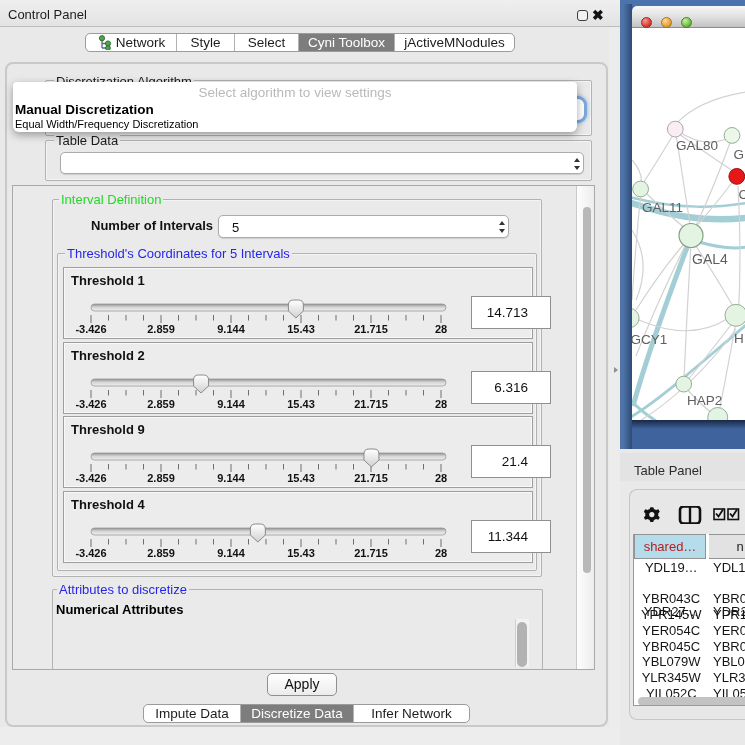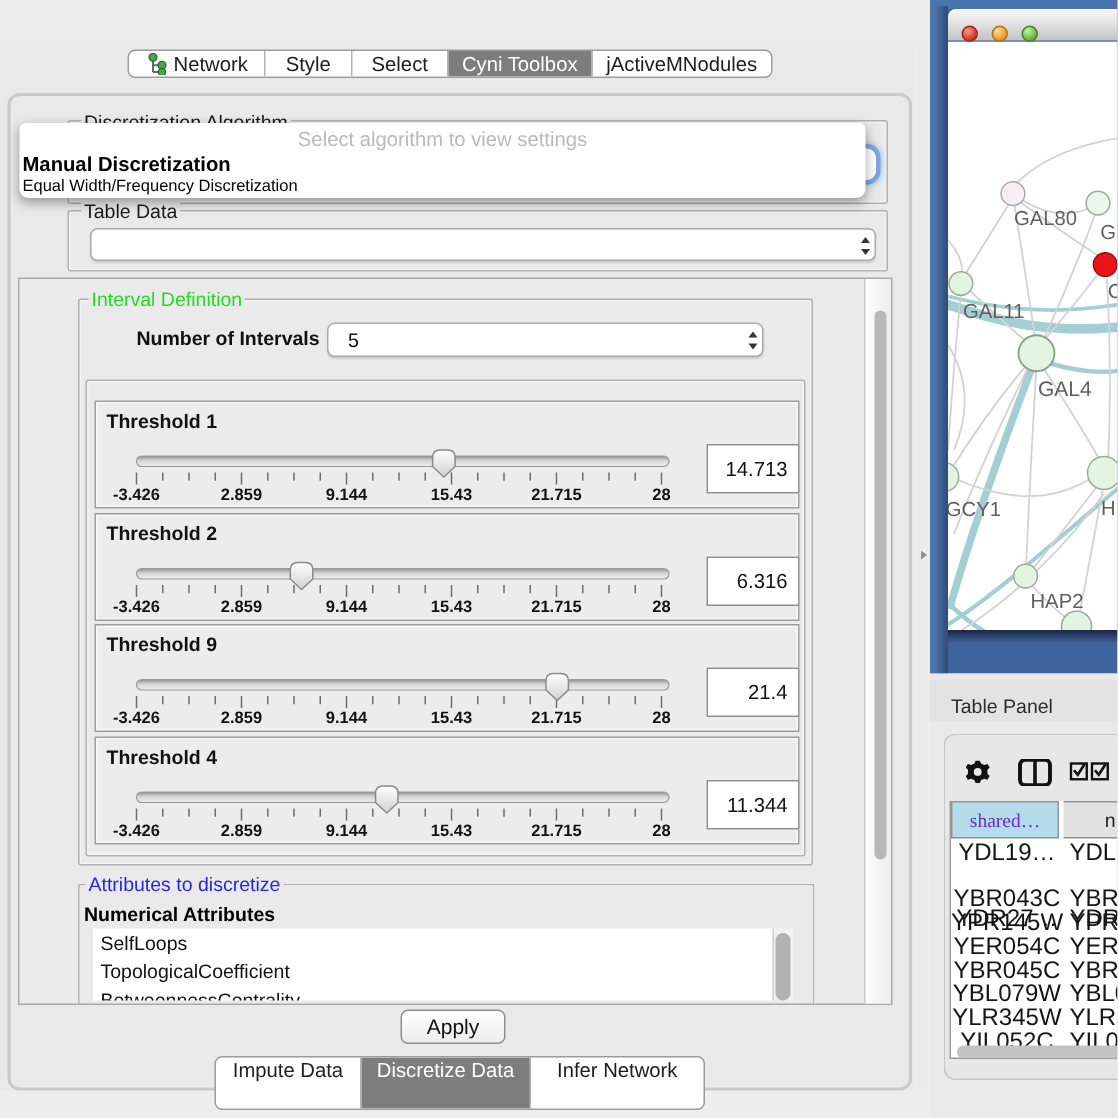--- a/index.html
+++ b/index.html
@@ -22,21 +22,21 @@
 
 
 .seg { position:absolute; display:flex; border:1px solid #9b9b9b; border-radius:5px;
   background:#ffffff; overflow:hidden; }
 .seg .sg { font-size:13.5px; color:#1c1c1c; text-align:center; line-height:22px;
   border-right:1px solid #b3b3b3; white-space:nowrap; }
 .seg .sg:last-child { border-right:none; }
 .seg .on { background:#7d7d7d; color:#ffffff; }
 #toptabs { left:85px; top:33px; height:19px; }
 #toptabs .sg { line-height:17px; }
-#bottabs { left:143px; top:704px; height:36px; }
+#bottabs { left:143px; top:704px; height:19px; }
 #bottabs .sg { line-height:17px; }
 
 
 #content { left:5px; top:62px; width:603px; height:665px; border:2px solid #c9c9c9;
   border-radius:8px; background:#e9e9e9; }
 
 .group { position:absolute; border:1px solid #b2b2b2; border-radius:2px;
   box-shadow:inset 0 0 0 1px #f4f4f4; }
 .glabel { position:absolute; font-size:13px; background:#e9e9e9; padding:0 2px; white-space:nowrap; }
 
@@ -53,23 +53,23 @@
 
 #scrollpane { left:12px; top:185px; width:583px; height:485px; border:1px solid #a9a9a9;
   background:#eaeaea; }
 #vsb { left:576px; top:186px; width:18px; height:483px; background:linear-gradient(90deg,#fdfdfd,#ededed); border-left:1px solid #c9c9c9; }
 #vsbthumb { left:583px; top:207px; width:8px; height:366px; background:#b8b8b8; border-radius:5px; }
 
 
 .tpan { position:absolute; left:63px; width:470px; height:72px; border:1px solid #9e9e9e;
   background:#ececec; box-shadow:inset 0 0 0 1px #f8f8f8; }
 .tpan .tl { position:absolute; left:7px; top:5px; font-size:13px; font-weight:bold; color:#111; }
-.vfield { position:absolute; left:407px; top:28px; width:62px; height:33px; background:#ffffff;
+.vfield { position:absolute; left:407px; top:28px; width:80px; height:33px; background:#ffffff;
   border:1px solid #8f8f8f; font-size:13.5px; color:#111; text-align:right;
-  line-height:31px; padding-right:7px; }
+  line-height:31px; padding-right:22px; }
 
 
 #mdi { left:620px; top:0; width:125px; height:449px; background:#3f649d; }
 #mditop { left:620px; top:0; width:125px; height:6px; background:#4a74ad; }
 #mdileft { left:620px; top:4px; width:12px; height:445px;
   background:linear-gradient(90deg,#4e74a9 25%,#2f4b77); }
 #winshadow { left:632px; top:420px; width:113px; height:9px;
   background:linear-gradient(rgba(10,16,36,0.72),rgba(10,16,36,0)); }
 #wtitle { left:632px; top:6px; width:113px; height:22px;
   background:linear-gradient(#f8f8f8 0%,#dedede 55%,#c2c2c2 100%); border-bottom:1px solid #8c8c8c;
@@ -78,35 +78,40 @@
 #wcanvas { left:632px; top:28px; width:113px; height:392px; background:#ffffff; overflow:hidden; }
 
 
 #tpanel { left:620px; top:449px; width:125px; height:296px; background:#e9e9e9; }
 #tpanel .hdr { position:absolute; left:14px; top:14px; font-size:13px; color:#2c2c2c; }
 #tcontainer { left:629px; top:489px; width:116px; height:231px; background:#e7e7e7;
   border:1px solid #c6c6c6; border-radius:8px 0 0 8px; border-right:none; }
 #ttable { left:633px; top:534px; width:112px; height:172px; background:#ffffff;
   border-left:1px solid #9a9a9a; border-bottom:1px solid #9a9a9a; overflow:hidden; }
 .th1 { position:absolute; left:0; top:0; width:72px; height:25px; background:#b5dcea;
-  border:1px solid #939393; font-size:13px; color:#6d28d9; text-align:center; line-height:24px;font-family:Liberation Serif, serif; }
+  border:1px solid #939393; font-size:13px; color:#b91c1c; text-align:center; line-height:24px; }
 .th2 { position:absolute; left:74.5px; top:0; width:38px; height:25px; background:#e2e2e2;
   border-top:1px solid #939393; border-bottom:1px solid #939393; font-size:13px; color:#222;
   line-height:24px; padding-left:28px; }
-.trow { position:absolute; width:112px; height:15.7px; font-size:16px; color:#151515; }
+.trow { position:absolute; width:112px; height:15.7px; font-size:13px; color:#151515; }
 .trow .c1 { position:absolute; left:0; width:74.5px; text-align:center; }
 .trow .c2 { position:absolute; left:79px; white-space:nowrap; }
 #hsb { position:absolute; left:4px; top:163px; width:110px; height:9px; background:#c3c3c3;
   border-radius:5px; }
 </style>
 </head>
 <body>
 <div id="stage">
 
   <div class="abs" id="cpbody"></div>
+  <div class="abs" id="titlebar">
+      <div class="t">Control Panel</div>
+    <div id="floatico"></div>
+      <div id="closeico">✖</div>
+  </div>
   <div class="abs" id="gutter"></div>
   <div class="abs" id="gutarrow"></div>
 
   <div class="seg" id="toptabs">
     <div class="sg" style="width:91px;"><span style="display:inline-block;vertical-align:-3px;margin-right:4px;"><svg width="15" height="15">
             <path d="M5,4 L5,13 M5,8.5 L11,8.5 M5,13 L11,13" stroke="#5a6b7a" stroke-width="1.3" fill="none"></path>
             <circle cx="5" cy="3.2" r="2.6" fill="#4fa34f" stroke="#2e6b2e" stroke-width="0.9"></circle>
             <circle cx="11" cy="8.5" r="2.6" fill="#4fa34f" stroke="#2e6b2e" stroke-width="0.9"></circle>
             <circle cx="11" cy="13" r="2.4" fill="#4fa34f" stroke="#2e6b2e" stroke-width="0.9"></circle>
           </svg></span>Network</div>
@@ -142,20 +147,21 @@
   <div class="abs" style="left:91px; top:218px; font-size:13px; font-weight:bold; color:#111;">Number of Intervals</div>
   <div class="combo" style="left:218px; top:215px; width:291px; height:23px;">
     <div class="cv" style="left:13px;">5</div>
     <div class="stepper" style="left:280px; top:4px;">
         <div class="up"></div>
         <div class="dn"></div>
       </div>
   </div>
 
   <div class="group" style="left:57px; top:253px; width:480px; height:318px;"></div>
+  <div class="glabel" style="left:65px; top:246px; color:#2626e8; background:#eaeaea;">Threshold's Coordinates for 5 Intervals</div>
 
   <div id="thresholds">
       <div class="tpan" style="top:267px;">
         <div class="tl">Threshold 1</div>
         <svg width="468" height="70" viewBox="0 0 468 70" style="position:absolute;left:0;top:0;">
           <rect x="27" y="36" width="355" height="7" rx="3.5" fill="url(#trk1)" stroke="#9a9a9a" stroke-width="0.8"></rect>
           <defs>
             <linearGradient id="trk1" x1="0" y1="0" x2="0" y2="1">
               <stop offset="0" stop-color="#8f8f8f"></stop>
               <stop offset="0.45" stop-color="#d5d5d5"></stop>
@@ -333,25 +339,20 @@
           <text x="307" y="65" font-size="11" font-weight="bold" fill="#111" text-anchor="middle" font-family="Liberation Sans">21.715</text>
           <text x="377" y="65" font-size="11" font-weight="bold" fill="#111" text-anchor="middle" font-family="Liberation Sans">28</text>
         </svg>
         <div class="vfield">11.344</div>
       </div>
     </div>
 
   <div class="group" style="left:52px; top:589px; width:491px; height:81px; border-bottom:none; box-shadow:none;"></div>
   <div class="glabel" style="left:57px; top:582px; color:#2626e8; background:#eaeaea;">Attributes to discretize</div>
   <div class="abs" style="left:56px; top:602px; font-size:13px; font-weight:bold; color:#000000;">Numerical Attributes</div>
-  <div class="abs" style="left:62px; top:619px; width:453px; height:48px; background:#ffffff; overflow:hidden;">
-    <div style="position:absolute; left:5px; top:2px; font-size:13px; color:#111;">SelfLoops</div>
-    <div style="position:absolute; left:5px; top:21px; font-size:13px; color:#111;">TopologicalCoefficient</div>
-    <div style="position:absolute; left:5px; top:40px; font-size:13px; color:#111;">BetweennessCentrality</div>
-  </div>
   <div class="abs" style="left:515px; top:619px; width:14px; height:48px; background:#f2f2f2; border-left:1px solid #d0d0d0;"></div>
   <div class="abs" style="left:517px; top:622px; width:10px; height:45px; background:#b2b2b2; border-radius:5px;"></div>
 
   <div class="abs" style="left:267px; top:673px; width:70px; height:23px; background:linear-gradient(#ffffff,#ececec); border:1px solid #8f8f8f; border-radius:5px; font-size:14px; color:#111; text-align:center; line-height:21px;">Apply</div>
 
   <div class="seg" id="bottabs">
     <div class="sg" style="width:97px;">Impute Data</div>
     <div class="sg on" style="width:113px;">Discretize Data</div>
     <div class="sg" style="width:115px;">Infer Network</div>
   </div>

